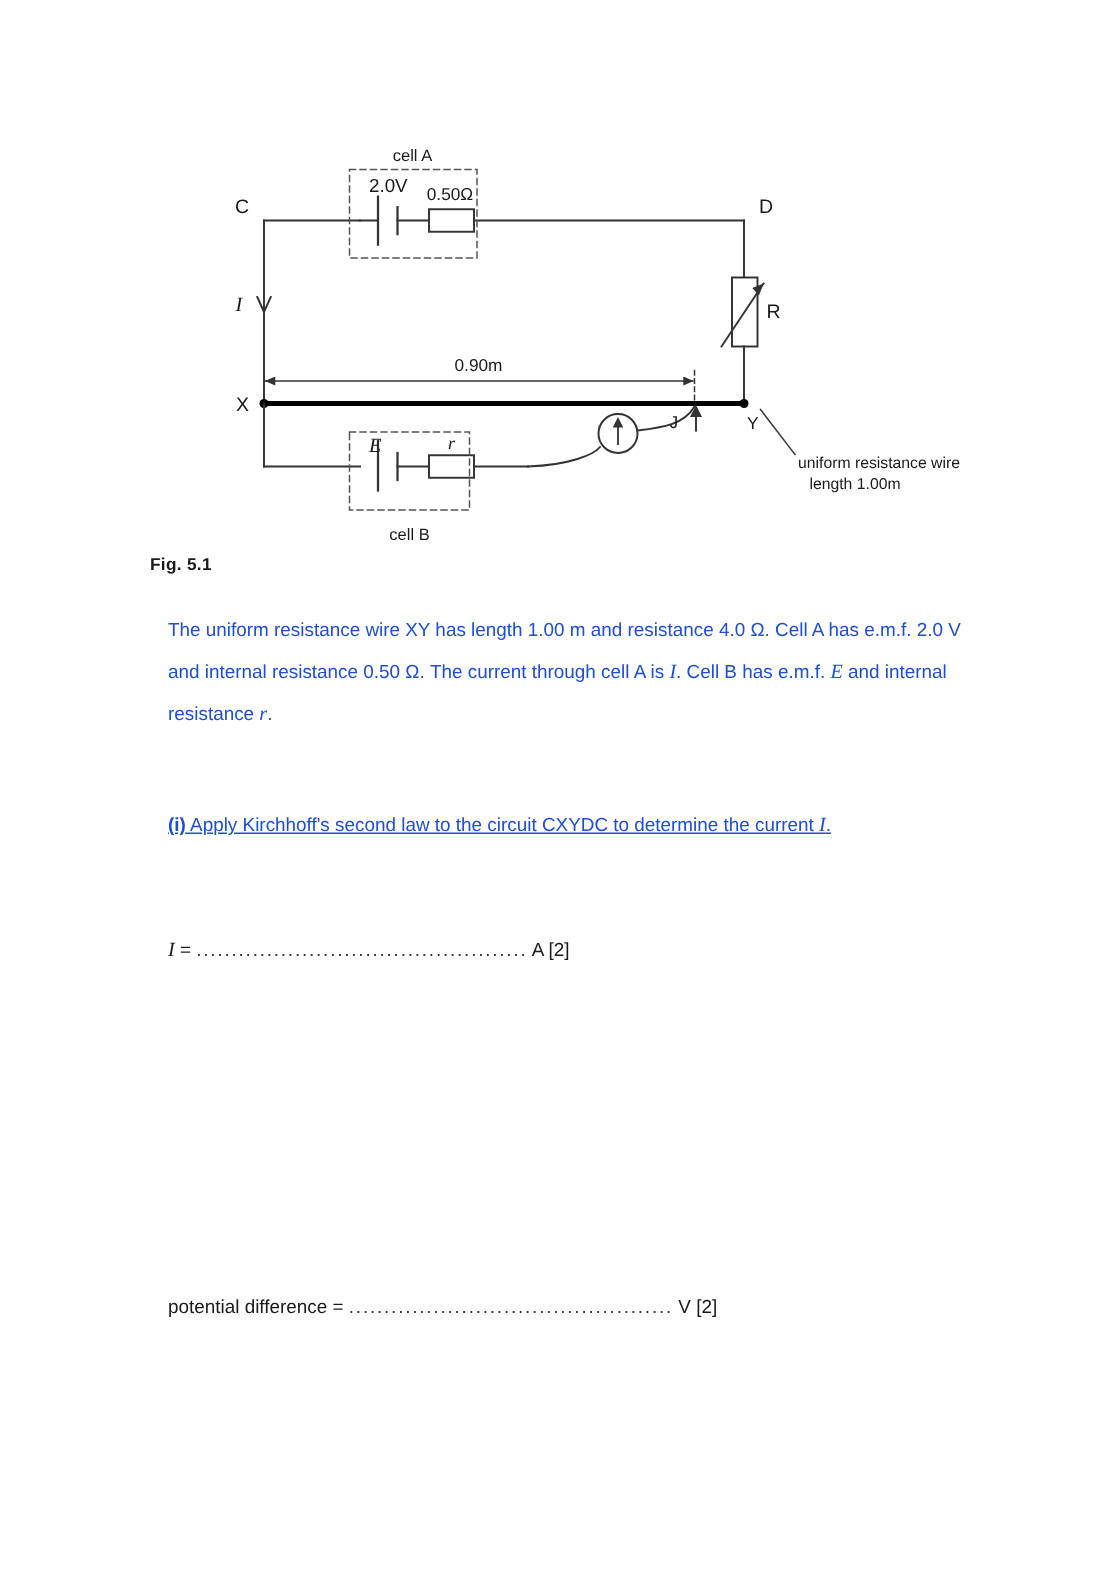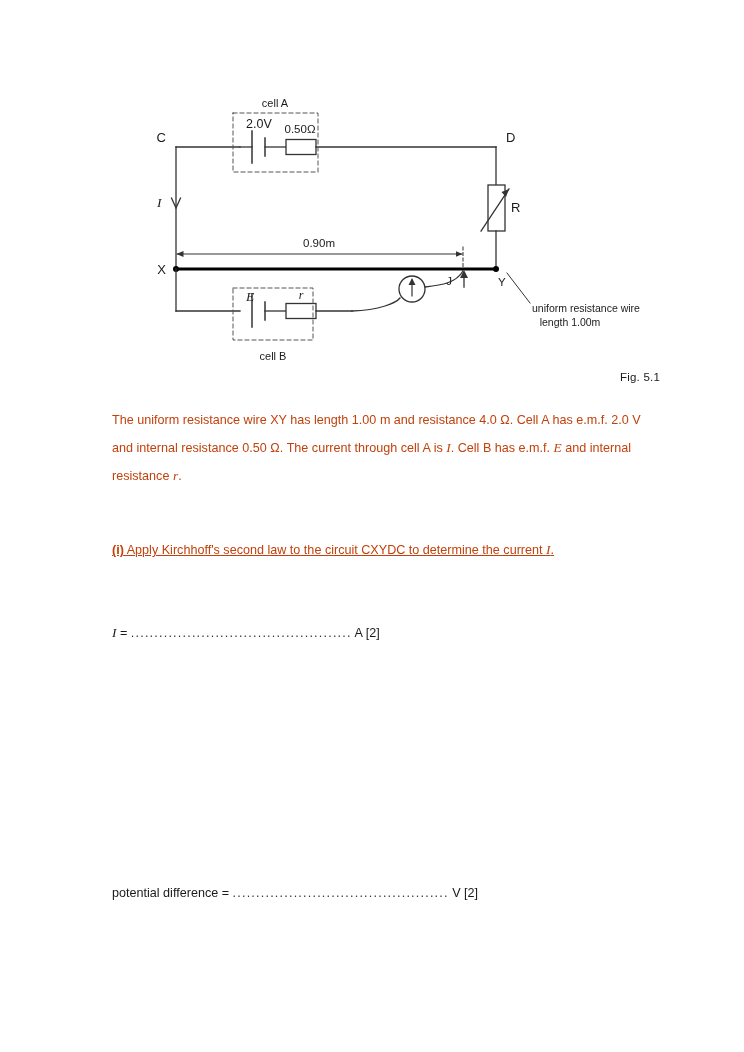--- a/index.html
+++ b/index.html
@@ -29,52 +29,52 @@
     width: 560px;
     height: 320px;
   }
   #figure svg { display: block; }
 
   .fig-caption {
     position: absolute;
     left: 0;
     top: 296px;
     width: 560px;
-    text-align: right;
+    text-align: left;
     font-size: 11.5px;
-    font-weight: normal;
+    font-weight: bold;
     letter-spacing: 0.2px;
   }
 
   
   .prose {
     position: absolute;
     left: 112px;
     width: 540px;
     font-size: 12.6px;
     line-height: 27px;
-    color: #c2410c;
+    color: #1d4ed8;
   }
   #para-1 { top: 407px; }
   #para-2 { top: 482px; }
   #part-i { top: 536px; text-decoration: underline; }
   #part-ii { top: 745px; }
 
   .ital { font-family: "Liberation Serif", serif; font-style: italic; font-size: 13.4px; }
   .bold { font-weight: bold; }
 
   .answer-line {
     position: absolute;
     left: 112px;
     font-size: 12.6px;
     color: #1a1a1a;
     white-space: nowrap;
   }
   #ans-i  { top: 625px; }
-  #ans-ii { top: 864px; margin-top: 22px; }
+  #ans-ii { top: 864px; }
   .dotlead { letter-spacing: 1.2px; color: #333; }
 </style>
 </head>
 <body>
 
 <div id="page">
 
   <div id="figure">
     <svg width="560" height="300" viewBox="0 0 560 300" xmlns="http://www.w3.org/2000/svg">
       <defs>

